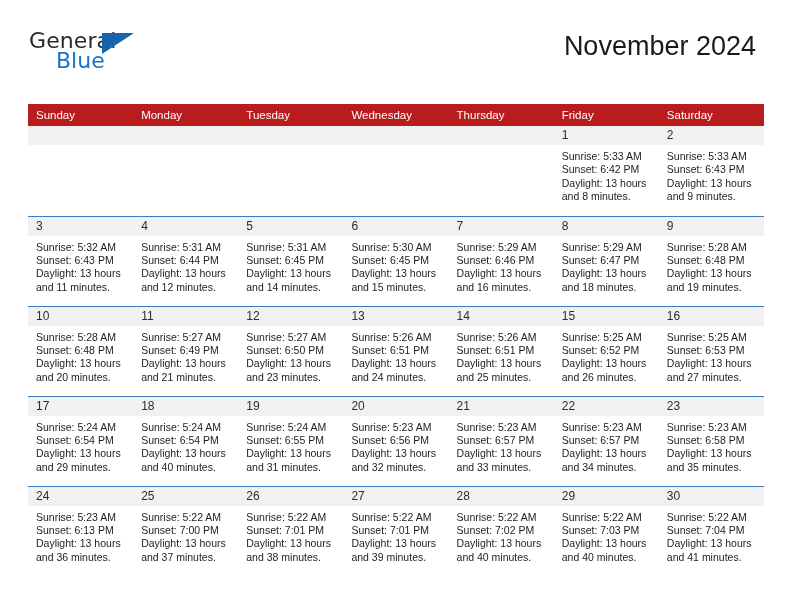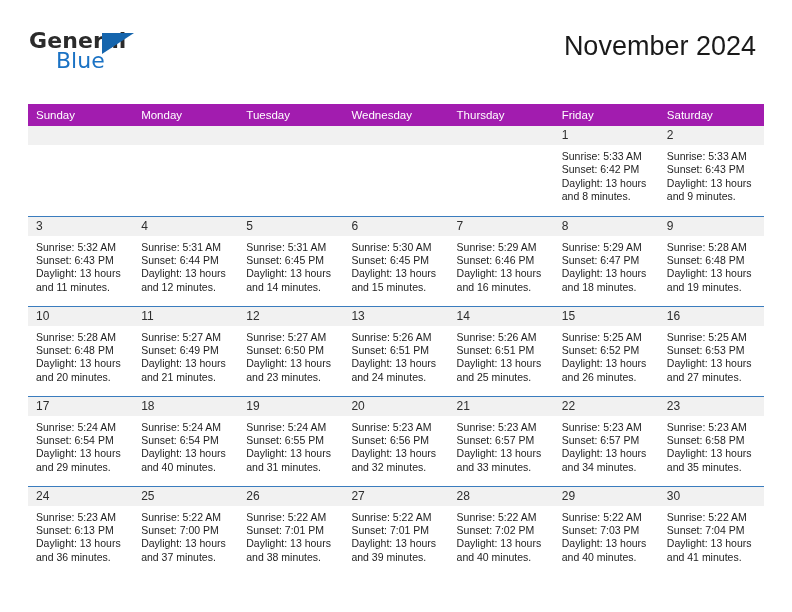--- a/index.html
+++ b/index.html
@@ -40,21 +40,20 @@
     user-select: none;
   }
   .logo-general {
     position: absolute;
     left: 0;
     top: 0;
     font-size: 22px;
     letter-spacing: 0.1px;
     color: #2b2b2b;
     font-family: "DejaVu Sans", sans-serif;
-    font-weight: bold;
   }
   .logo-blue {
     position: absolute;
     left: 27px;
     top: 20px;
     font-size: 22px;
     color: #1a72c4;
     font-family: "DejaVu Sans", sans-serif;
   }
   .logo-triangle {
@@ -90,21 +89,21 @@
   .calendar {
     position: absolute;
     left: 28px;
     top: 104px;
     width: 736px;
     border-collapse: collapse;
     table-layout: fixed;
   }
 
   .calendar th {
-    background: #a21caf;
+    background: #b91c1c;
     color: #ffffff;
     font-weight: normal;
     font-size: 11.5px;
     text-align: left;
     padding: 5px 0 5px 8px;
     height: 20px;
     box-sizing: border-box;
     border: none;
   }
 

